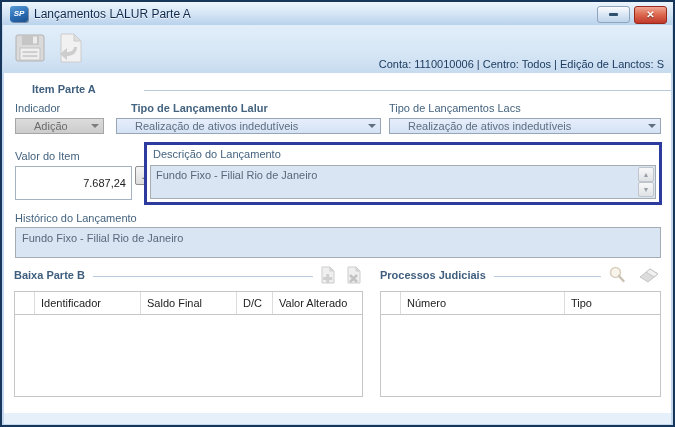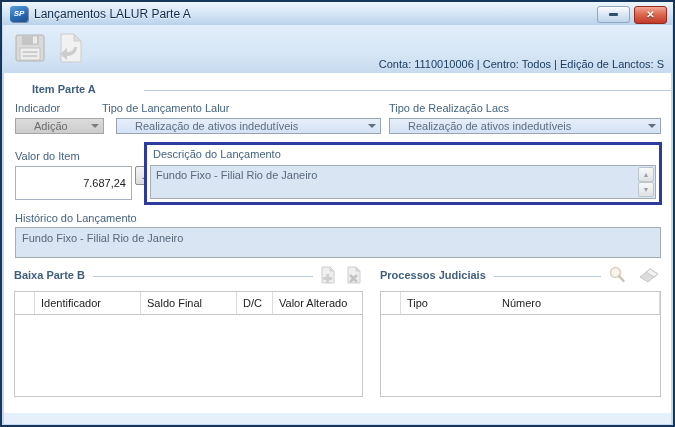--- a/index.html
+++ b/index.html
@@ -153,22 +153,22 @@
   </div>
 
   <div class="content">
 
     <div class="sec-head" style="left:28px; top:6px; width:649px;gap:40px;">
       <span class="sec-title">Item Parte A</span>
       <span class="sec-line"></span>
     </div>
 
     <span class="fld-label" style="left:11px; top:29px;">Indicador</span>
-    <span class="fld-label" style="left:98px; top:29px;">Tipo de Lançamento Lalur</span>
-    <span class="fld-label" style="left:385px; top:29px;">Tipo de Realização Lacs</span>
+    <span class="fld-label" style="left:127px; top:29px;font-weight:bold;">Tipo de Lançamento Lalur</span>
+    <span class="fld-label" style="left:385px; top:29px;">Tipo de Lançamentos Lacs</span>
 
     <div class="combo disabled" style="left:11px; top:45px; width:89px;">
       <span class="val">Adição</span>
       <span class="arrow-box">
           <span class="tri-down"></span>
         </span>
     </div>
     <div class="combo" style="left:112px; top:45px; width:265px;">
       <span class="val">Realização de ativos indedutíveis</span>
       <span class="arrow-box">
@@ -246,22 +246,22 @@
         <svg width="24" height="18" viewBox="0 0 24 18">
           <path d="M3 11 L13 3 L21 8 L11 16 Z" fill="#dcdcdc" stroke="#c6c6c6"></path>
           <path d="M13 3 L21 8 L17 11 L9 6 Z" fill="#f1f1f1" stroke="#c6c6c6"></path>
         </svg>
       </button>
     </div>
 
     <div class="grid" style="left:376px; top:218px; width:281px; height:106px;">
       <div class="grid-header">
         <span class="gcol sel"></span>
+        <span class="gcol" style="flex:0 0 164px;">Número</span>
         <span class="gcol" style="flex:1 1 auto; border-right:none;">Tipo</span>
-        <span class="gcol" style="flex:0 0 164px;">Número</span>
       </div>
       <div class="grid-body"></div>
     </div>
 
   </div>
 
   <div class="statusbar"></div>
 
 </div>
 

